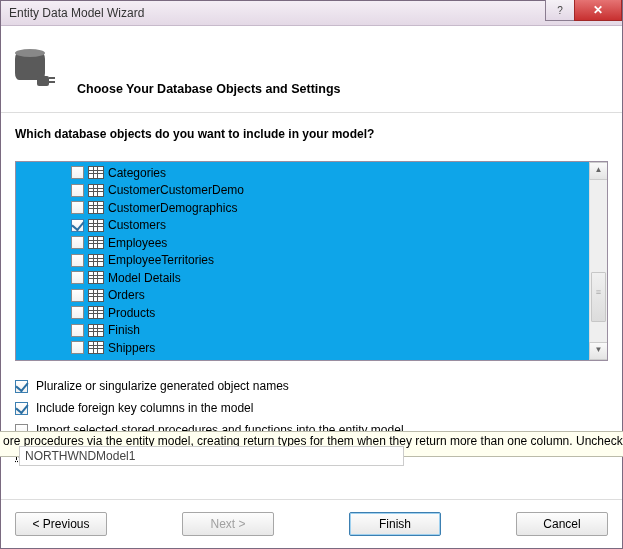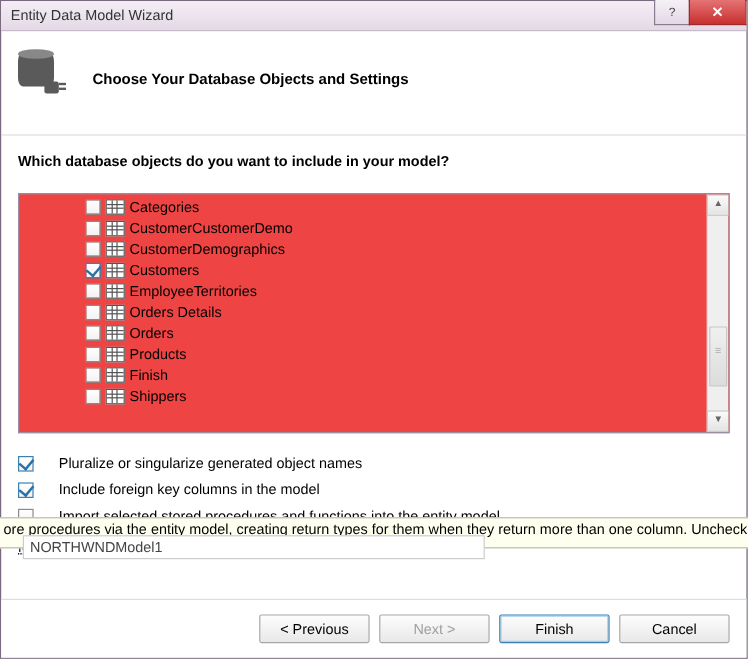--- a/index.html
+++ b/index.html
@@ -3,50 +3,50 @@
 <meta charset="utf-8">
 <style>
   html,body{margin:0;padding:0;font-family:"Segoe UI",Tahoma,sans-serif;font-size:12px;color:#000;background:#9e8da0;width:623px;height:549px;overflow:hidden}
   .window{position:absolute;left:0;top:0;width:623px;height:549px;background:#fff;border:1px solid #7a6a80;box-sizing:border-box}
   .titlebar{height:24px;background:linear-gradient(#f4eef5,#e4d9e6);border-bottom:1px solid #c7bacb;display:flex;align-items:center;padding:0 4px 0 8px;position:relative}
   .titlebar-text{font-size:12px;color:#333}
   .titlebar-btns{position:absolute;right:0;top:-1px;display:flex}
   .tb-btn{width:28px;height:20px;border:1px solid #8a7c90;border-top:none;background:linear-gradient(#f5f1f6,#e3d8e6);margin-left:-1px;display:flex;align-items:center;justify-content:center;font-family:Arial;font-size:10px;color:#444}
   .tb-close{width:46px;background:linear-gradient(#e57373,#c73030);color:#fff;font-size:12px;font-weight:bold;border-color:#a02828}
   .body{padding:10px 14px 0 14px}
-  .header{display:flex;align-items:center;gap:18px;height:60px}
+  .header{display:flex;align-items:flex-end;gap:18px;height:60px}
   .db-icon{width:44px;height:44px;position:relative}
   .cyl{position:absolute;left:0;top:0;width:30px;height:28px;background:#5a5a5a;border-radius:4px/7px}
   .cyl::before{content:"";position:absolute;left:0;top:-3px;width:30px;height:8px;background:#888;border-radius:50%}
   .plug{position:absolute;left:22px;top:22px;width:20px;height:14px}
   .plug::before{content:"";position:absolute;left:0;top:2px;width:12px;height:10px;background:#5a5a5a;border-radius:2px}
   .plug::after{content:"";position:absolute;left:12px;top:3px;width:6px;height:2px;background:#5a5a5a;box-shadow:0 4px 0 #5a5a5a}
   .header-title{font-weight:bold;font-size:12.5px}
   .rule{height:1px;background:#ddd;margin:16px -14px 14px -14px}
   .prompt{font-weight:bold;margin-bottom:20px}
-  .tree-box{border:1px solid #9a8ea0;height:198px;background:#ef4444;position:relative;overflow:hidden}
+  .tree-box{border:1px solid #9a8ea0;height:198px;background:#0ea5e9;position:relative;overflow:hidden}
   .tree-scroll{position:absolute;right:0;top:0;bottom:0;width:17px;background:#efefef;border-left:1px solid #ddd}
   .sc-btn{height:16px;background:linear-gradient(#fafafa,#e4e4e4);border:1px solid #ccc;margin:0 -1px;text-align:center;font-size:8px;color:#666;line-height:14px}
   .sc-thumb{position:absolute;left:1px;right:1px;top:110px;height:48px;background:linear-gradient(#f0f0f0,#dcdcdc);border:1px solid #c7c7c7;border-radius:1px}
   .sc-thumb::after{content:"≡";position:absolute;left:0;right:0;top:14px;text-align:center;color:#aaa;font-size:9px}
   .tree{padding:2px 0 2px 55px}
   .tree-item{display:flex;align-items:center;height:17.5px;gap:4px}
   .chk{width:13px;height:13px;border:1px solid #8a8a8a;background:linear-gradient(#fff,#f2f2f2);box-sizing:border-box;position:relative;flex:0 0 13px}
   .chk.checked{border-color:#3c7fb1}
   .chk.checked::after{content:"";position:absolute;left:2px;top:-1px;width:6px;height:9px;border:solid #2b6fa3;border-width:0 2px 2px 0;transform:rotate(40deg)}
   .tbl-ico{width:14px;height:11px;border:1px solid #555;background:#fff;position:relative;flex:0 0 14px}
   .tbl-ico::before{content:"";position:absolute;left:0;right:0;top:3px;height:1px;background:#555;box-shadow:0 3px 0 #555}
   .tbl-ico::after{content:"";position:absolute;top:0;bottom:0;left:4px;width:1px;background:#555;box-shadow:4px 0 0 #555}
   .tree-label{font-size:12px}
   .opts{margin-top:14px}
-  .opt{display:flex;align-items:center;gap:21px;height:22px}
+  .opt{display:flex;align-items:center;gap:8px;height:22px}
   .ns-label{margin-top:8px;font-size:12px;text-decoration:underline dotted}
   .tooltip{position:absolute;left:-3px;top:430px;right:-3px;height:20px;background:#fffff0;border:1px solid #bba;padding:2px 4px;font-size:12px;white-space:nowrap;overflow:hidden}
   .ns-input{position:absolute;left:18px;top:445px;width:385px;height:20px;border:1px solid #ccc;padding:2px 5px;font-size:12px;font-family:Liberation Sans, sans-serif;box-sizing:border-box;color:#444}
-  .btn-row{position:absolute;left:0;right:0;bottom:0;height:48px;border-top:1px solid #ddd;display:flex;justify-content:flex-end;align-items:center;gap:8px;padding:0 14px;background:#fff}
+  .btn-row{position:absolute;left:0;right:0;bottom:0;height:48px;border-top:1px solid #ddd;display:flex;justify-content:space-between;align-items:center;gap:8px;padding:0 14px;background:#fff}
   .btn{width:92px;height:24px;border:1px solid #a7a7a7;background:linear-gradient(#fdfdfd,#e8e8e8);font-size:12px;font-family:inherit;border-radius:2px;cursor:default}
   .btn.default{border-color:#3c7fb1;box-shadow:inset 0 0 0 1px #9ed0ef}
   .btn:disabled{color:#a0a0a0}
 </style>
 </head>
 <body>
 
 <div class="window">
 
   <div class="titlebar">
@@ -89,26 +89,31 @@
             <span class="tree-label">CustomerDemographics</span>
           </div>
           <div class="tree-item">
             <span class="chk checked"></span>
             <span class="tbl-ico"></span>
             <span class="tree-label">Customers</span>
           </div>
           <div class="tree-item">
             <span class="chk"></span>
             <span class="tbl-ico"></span>
+            <span class="tree-label">Employees</span>
+          </div>
+          <div class="tree-item">
+            <span class="chk"></span>
+            <span class="tbl-ico"></span>
             <span class="tree-label">EmployeeTerritories</span>
           </div>
           <div class="tree-item">
             <span class="chk"></span>
             <span class="tbl-ico"></span>
-            <span class="tree-label">Orders Details</span>
+            <span class="tree-label">Model Details</span>
           </div>
           <div class="tree-item">
             <span class="chk"></span>
             <span class="tbl-ico"></span>
             <span class="tree-label">Orders</span>
           </div>
           <div class="tree-item">
             <span class="chk"></span>
             <span class="tbl-ico"></span>
             <span class="tree-label">Products</span>

